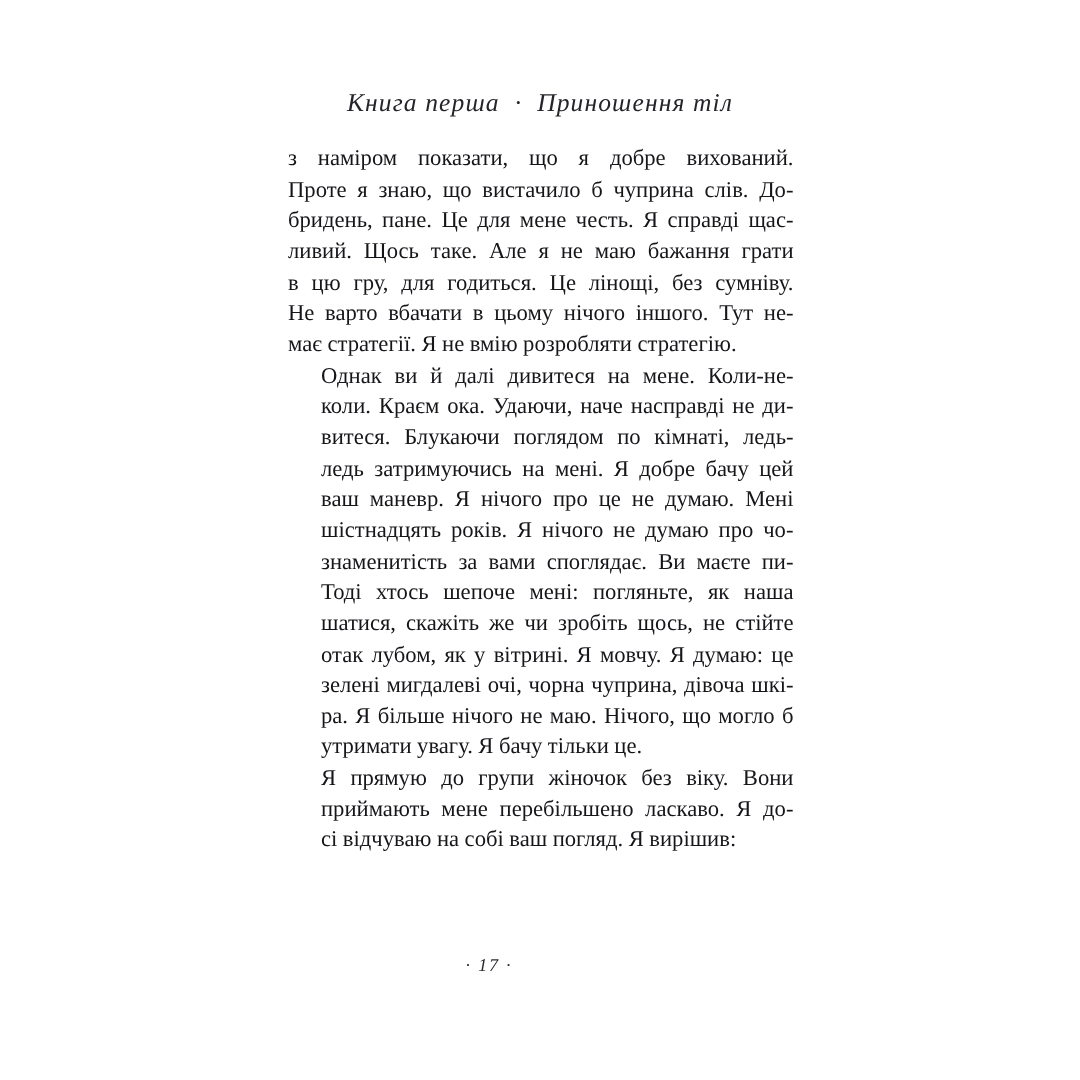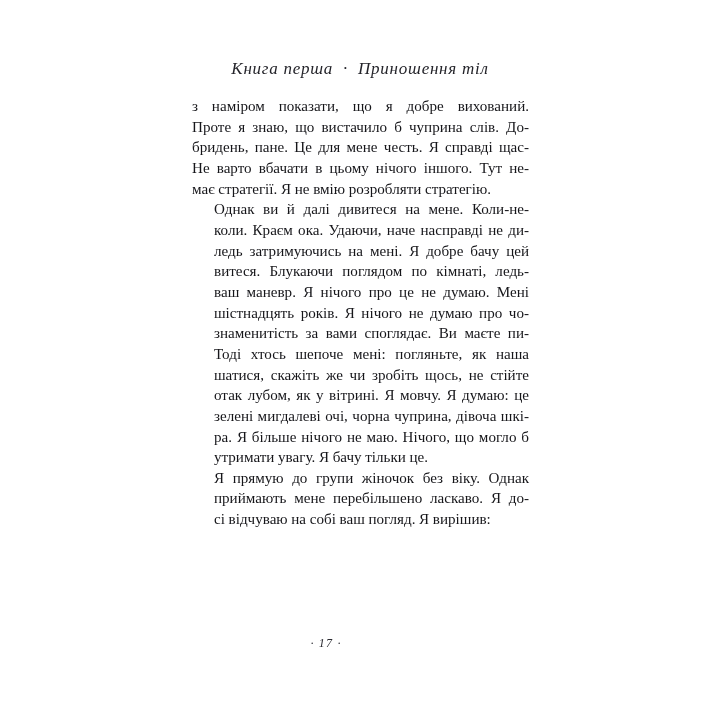--- a/index.html
+++ b/index.html
@@ -98,42 +98,44 @@
 
 <div class="page">
 
   <div class="running-head">Книга перша  ·  Приношення тіл</div>
 
   <div class="textblock">
     <p class="para first-para">
         <span class="ln j">з наміром показати, що я добре вихований.</span>
         <span class="ln j">Проте я знаю, що вистачило б чуприна слів. До-</span>
         <span class="ln j">бридень, пане. Це для мене честь. Я справді щас-</span>
+        <span class="ln j">ливий. Щось таке. Але я не маю бажання грати</span>
+        <span class="ln j">в цю гру, для годиться. Це лінощі, без сумніву.</span>
         <span class="ln j">Не варто вбачати в цьому нічого іншого. Тут не-</span>
         <span class="ln last">має стратегії. Я не вмію розробляти стратегію.</span>
       </p>
     <p class="para">
         <span class="ln j ind">Однак ви й далі дивитеся на мене. Коли-не-</span>
         <span class="ln j">коли. Краєм ока. Удаючи, наче насправді не ди-</span>
+        <span class="ln j">витеся. Блукаючи поглядом по кімнаті, ледь-</span>
         <span class="ln j">ледь затримуючись на мені. Я добре бачу цей</span>
-        <span class="ln j">витеся. Блукаючи поглядом по кімнаті, ледь-</span>
         <span class="ln j">ваш маневр. Я нічого про це не думаю. Мені</span>
         <span class="ln j">шістнадцять років. Я нічого не думаю про чо-</span>
       </p>
     <p class="para">
         <span class="ln j">знаменитість за вами споглядає. Ви маєте пи-</span>
         <span class="ln j ind">Тоді хтось шепоче мені: погляньте, як наша</span>
         <span class="ln j">шатися, скажіть же чи зробіть щось, не стійте</span>
         <span class="ln j">отак лубом, як у вітрині. Я мовчу. Я думаю: це</span>
         <span class="ln j">зелені мигдалеві очі, чорна чуприна, дівоча шкі-</span>
         <span class="ln j">ра. Я більше нічого не маю. Нічого, що могло б</span>
         <span class="ln last">утримати увагу. Я бачу тільки це.</span>
       </p>
     <p class="para">
-        <span class="ln j ind">Я прямую до групи жіночок без віку. Однак</span>
+        <span class="ln j ind">Я прямую до групи жіночок без віку. Вони</span>
         <span class="ln j">приймають мене перебільшено ласкаво. Я до-</span>
         <span class="ln last">сі відчуваю на собі ваш погляд. Я вирішив:</span>
       </p>
   </div>
 
   <div class="folio">· 17 ·</div>
 
 </div>
 
 </body></html>

